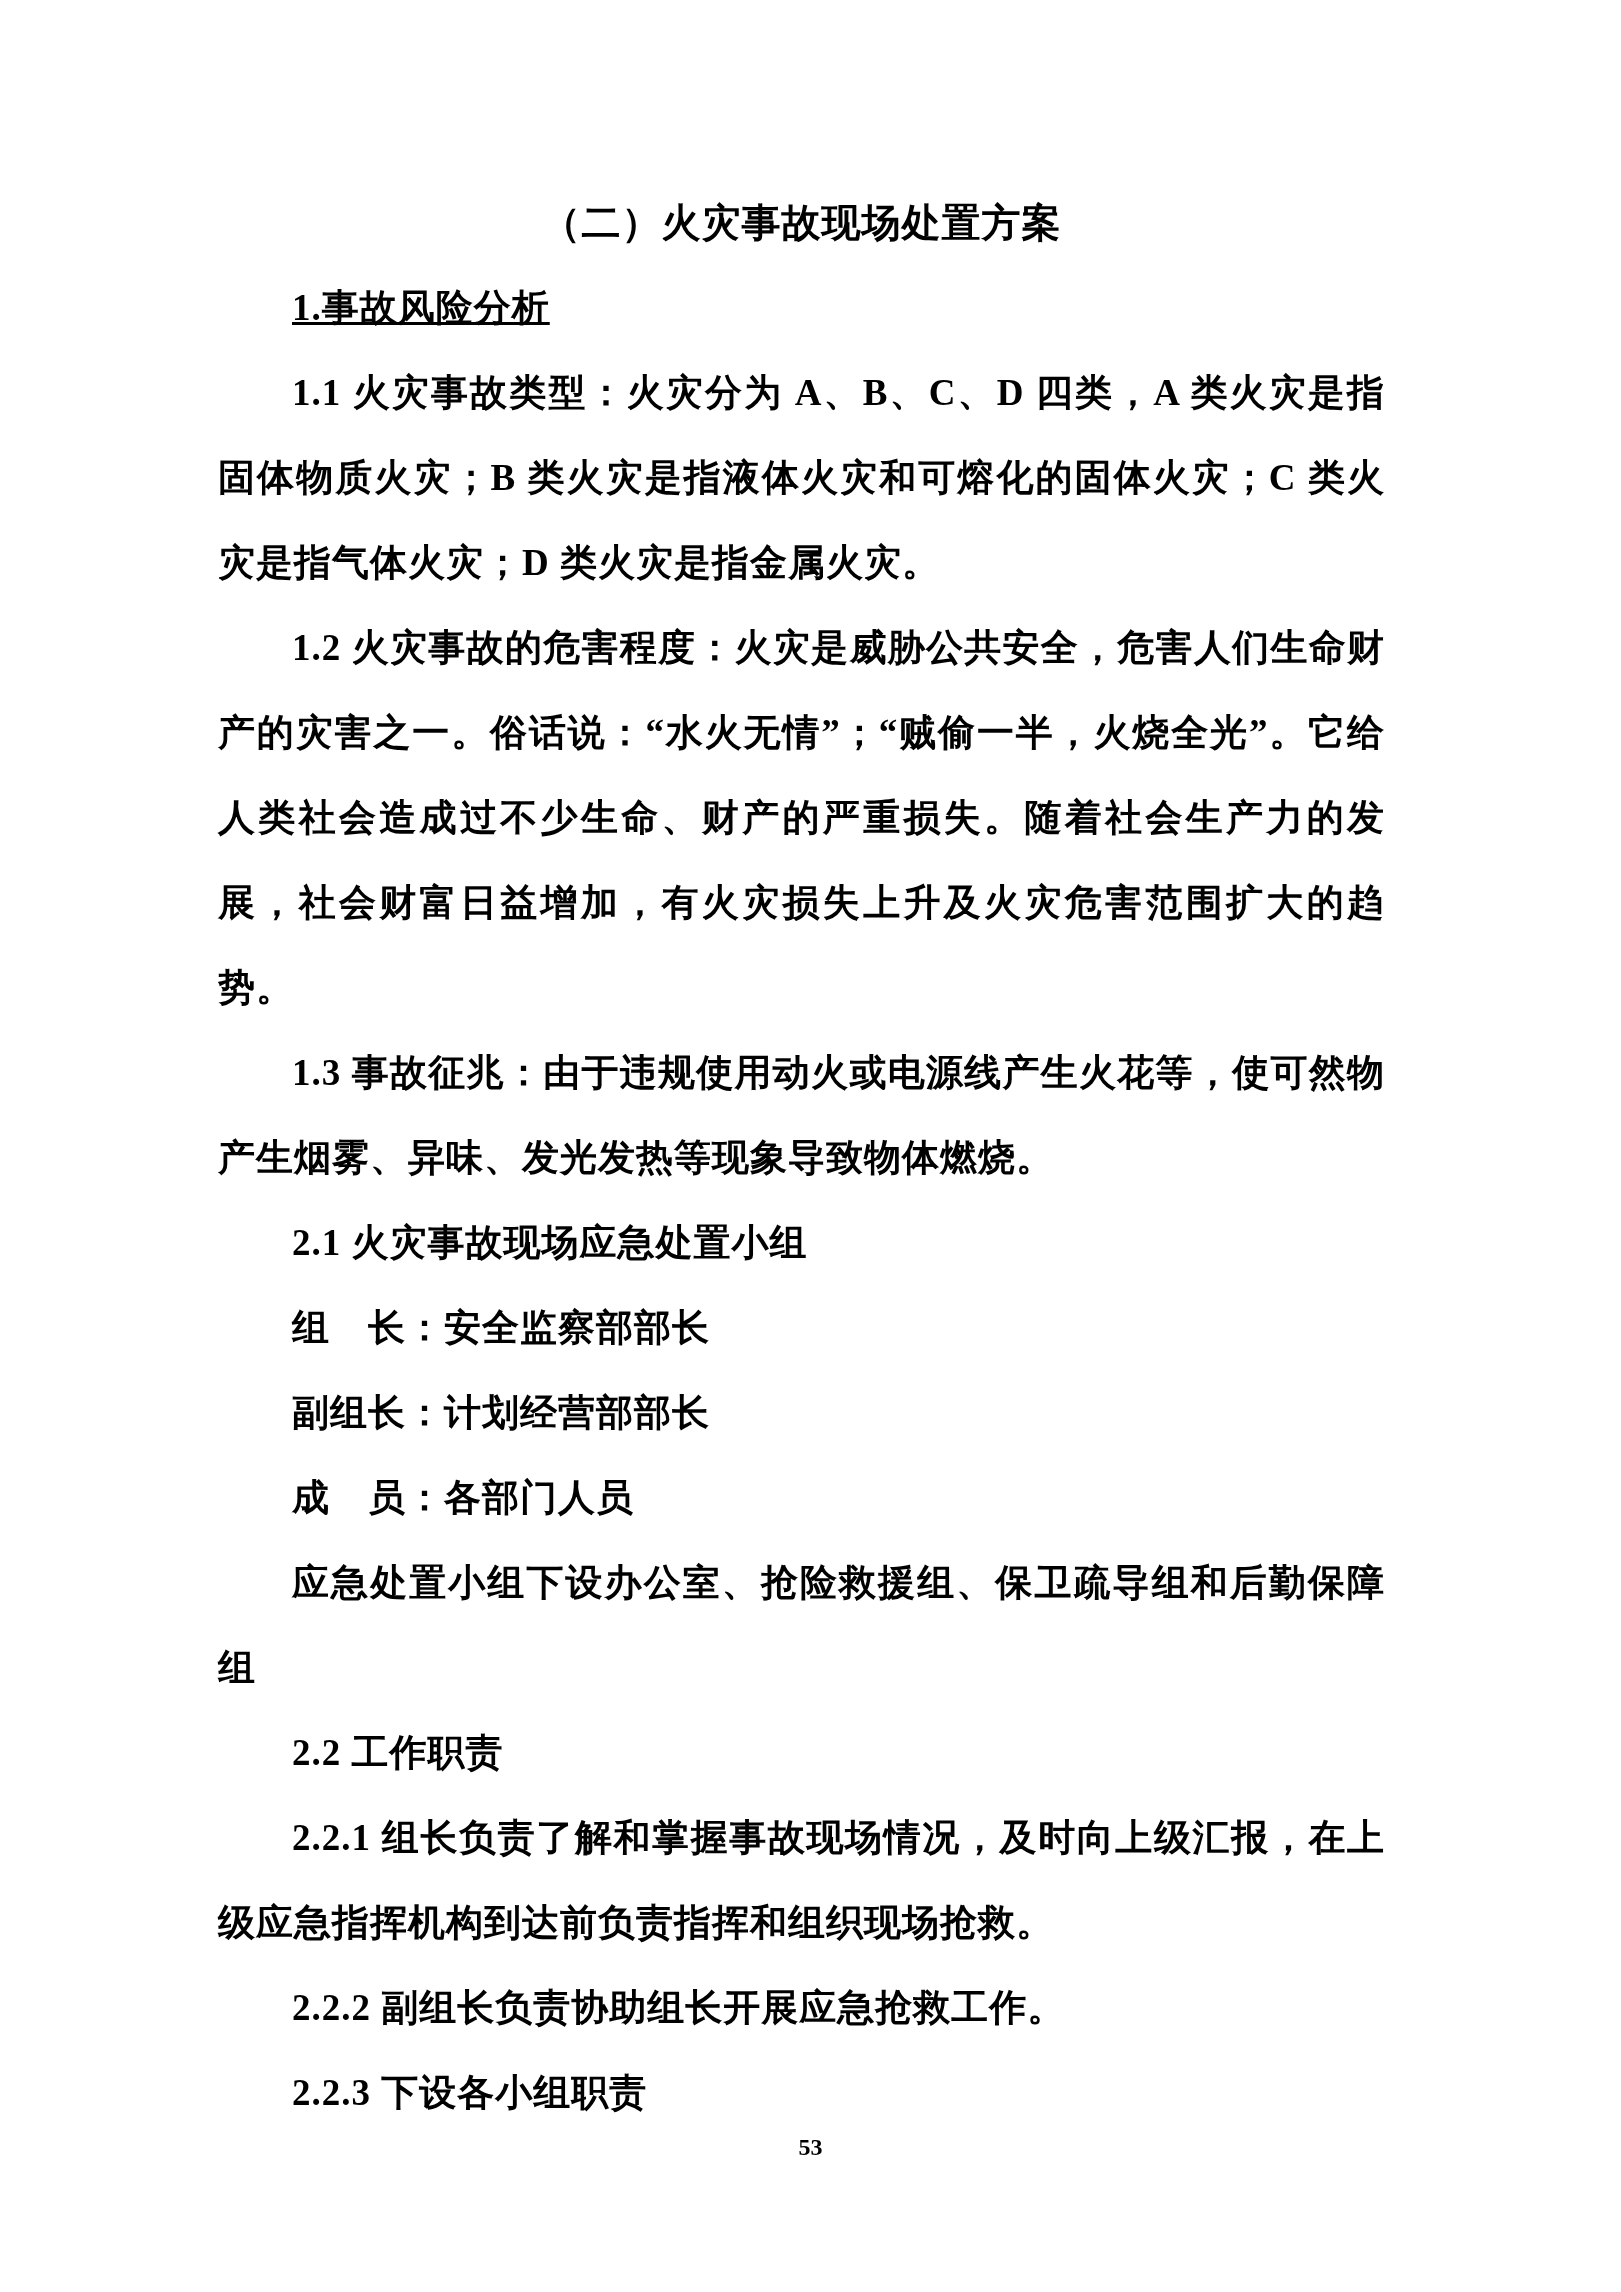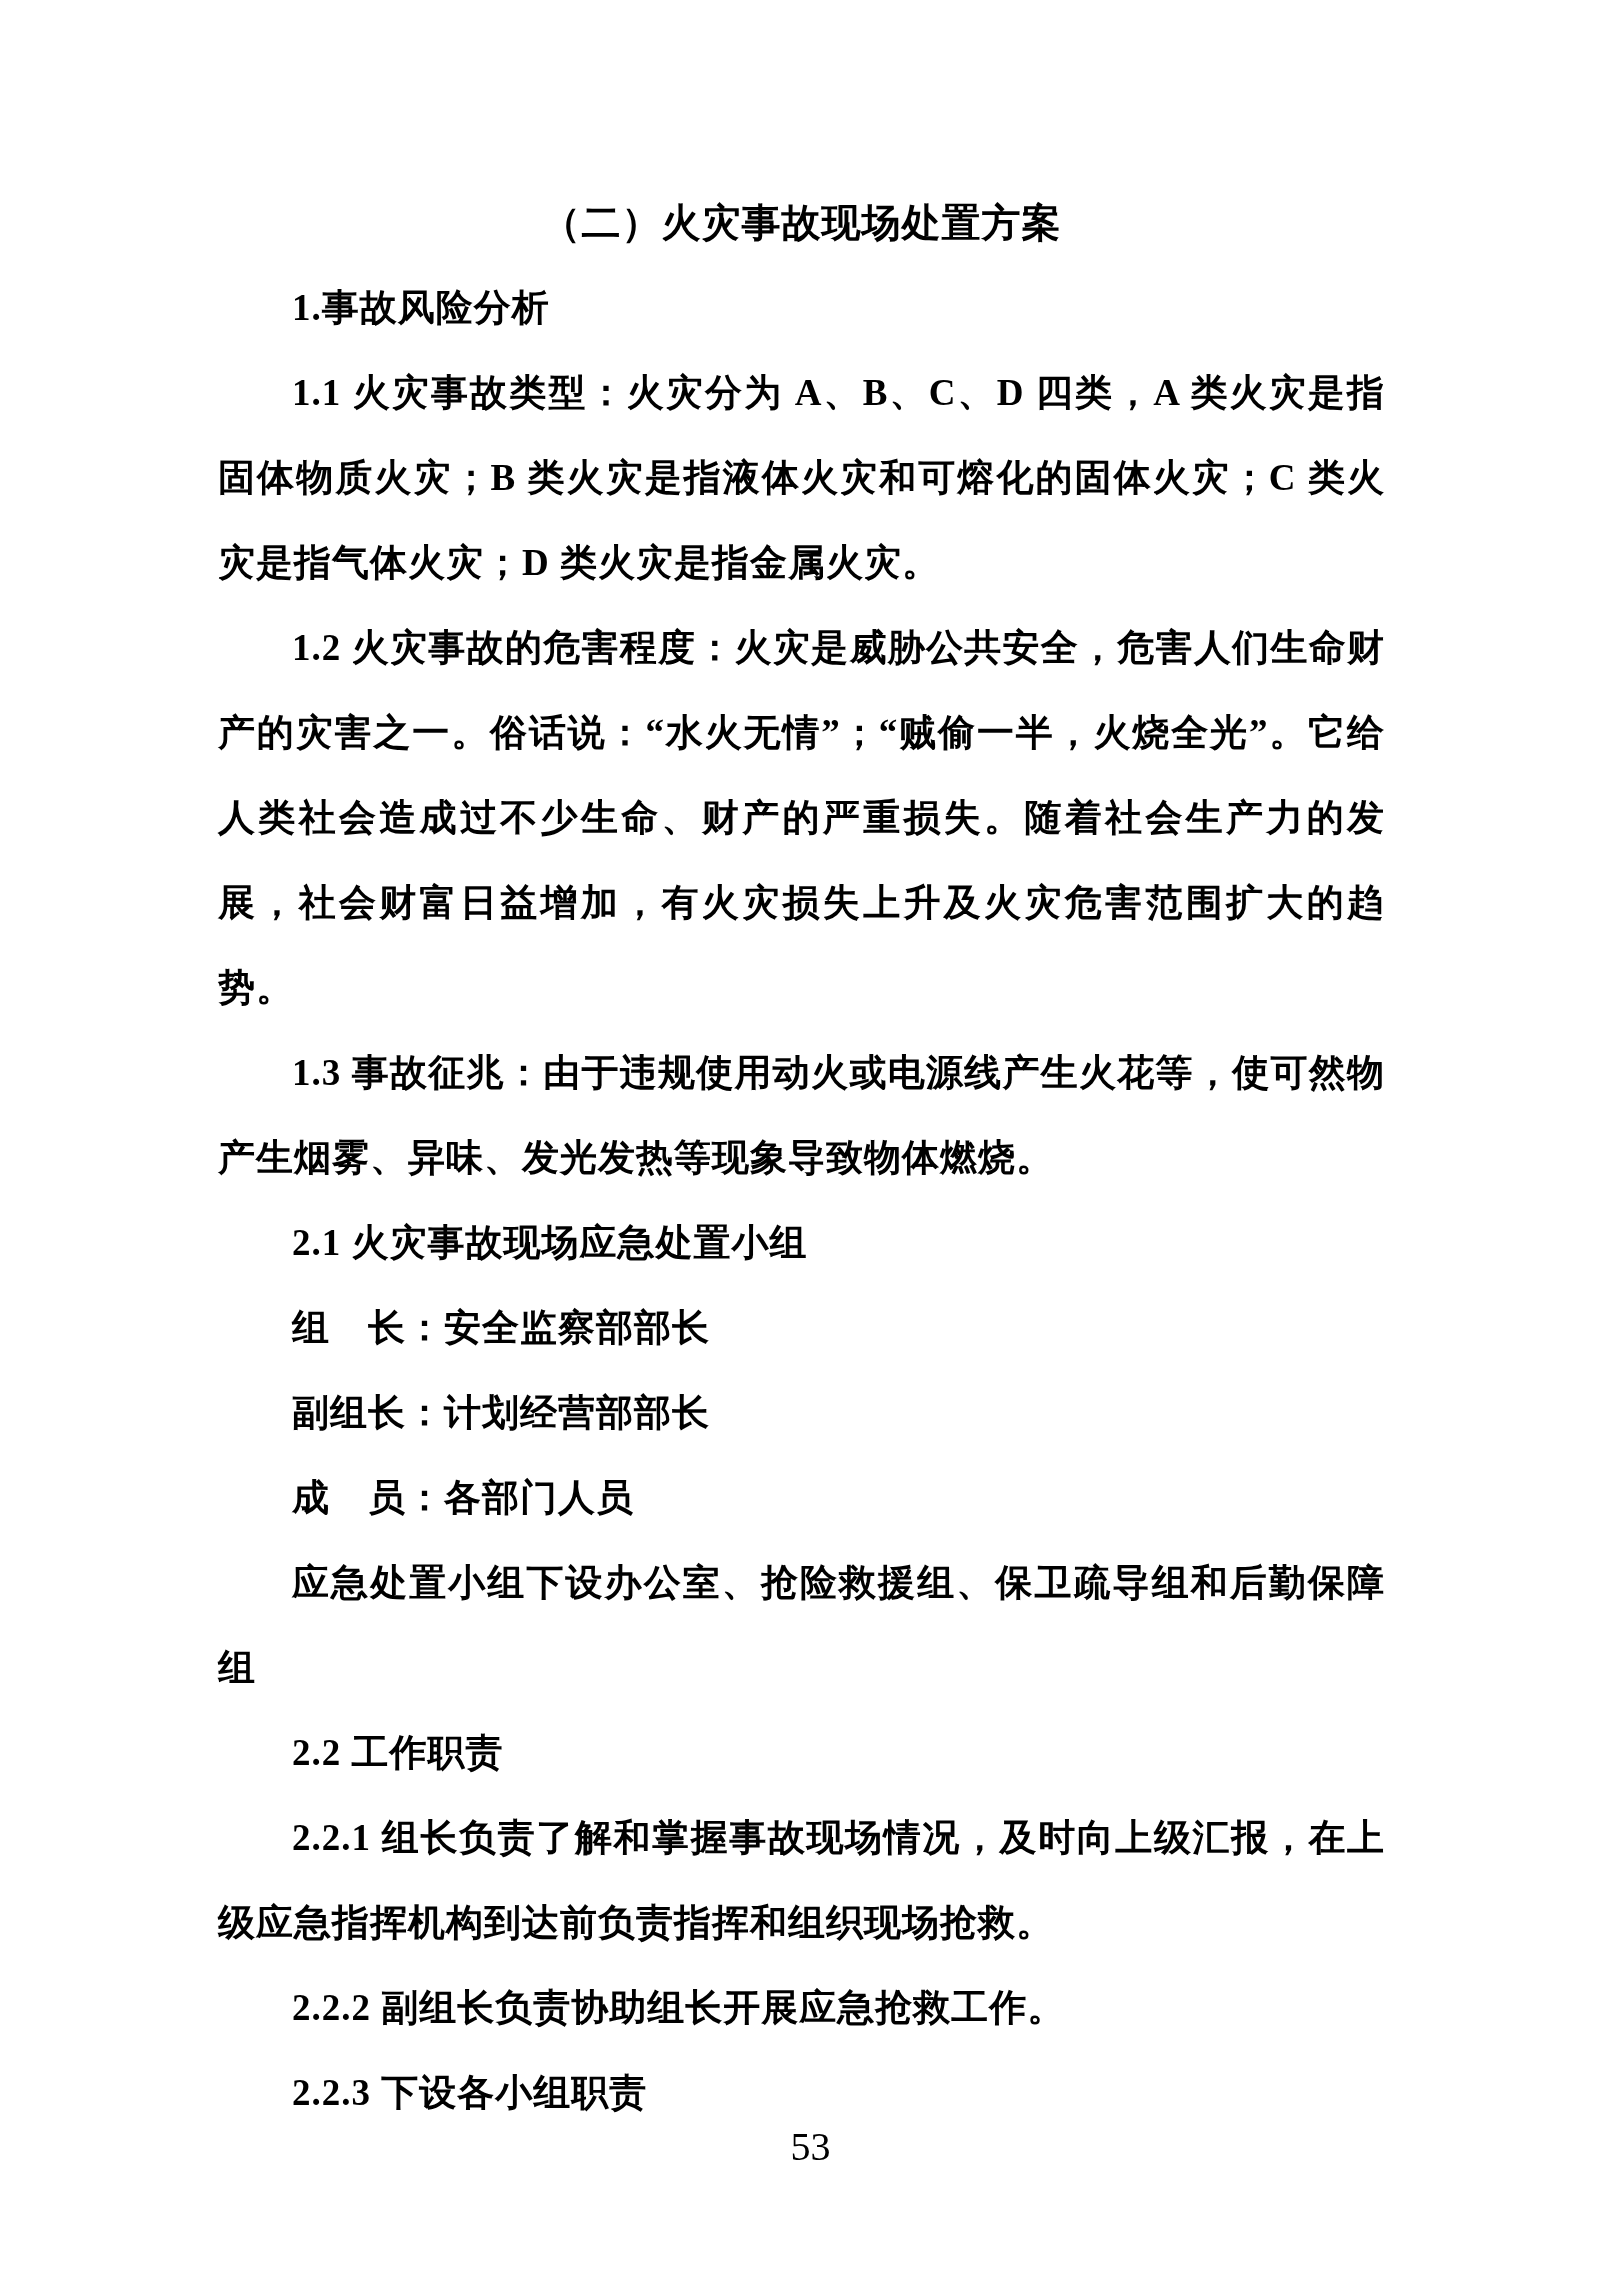--- a/index.html
+++ b/index.html
@@ -32,35 +32,37 @@
     font-size: 39px;
     text-indent: 0;
   }
   .content p {
     margin: 0;
   }
   .heading {
     font-weight: bold;
     text-indent: 2em;
     text-align: left;
+    text-decoration: underline;
   }
   .body {
     font-weight: bold;
     text-indent: 2em;
     text-align: justify;
     text-align-last: left;
   }
   .page-number {
     position: absolute;
     top: 2125px;
     left: 0;
     width: 100%;
     text-align: center;
-    font-size: 40px;
+    font-size: 24px;
     line-height: 44px;
+    font-weight: bold;
   }
 </style>
 </head>
 <body>
 
 <div class="page">
   <div class="content">
     <p class="doc-title">（二）火灾事故现场处置方案</p>
     <div>
         <p class="heading">1.事故风险分析</p>

